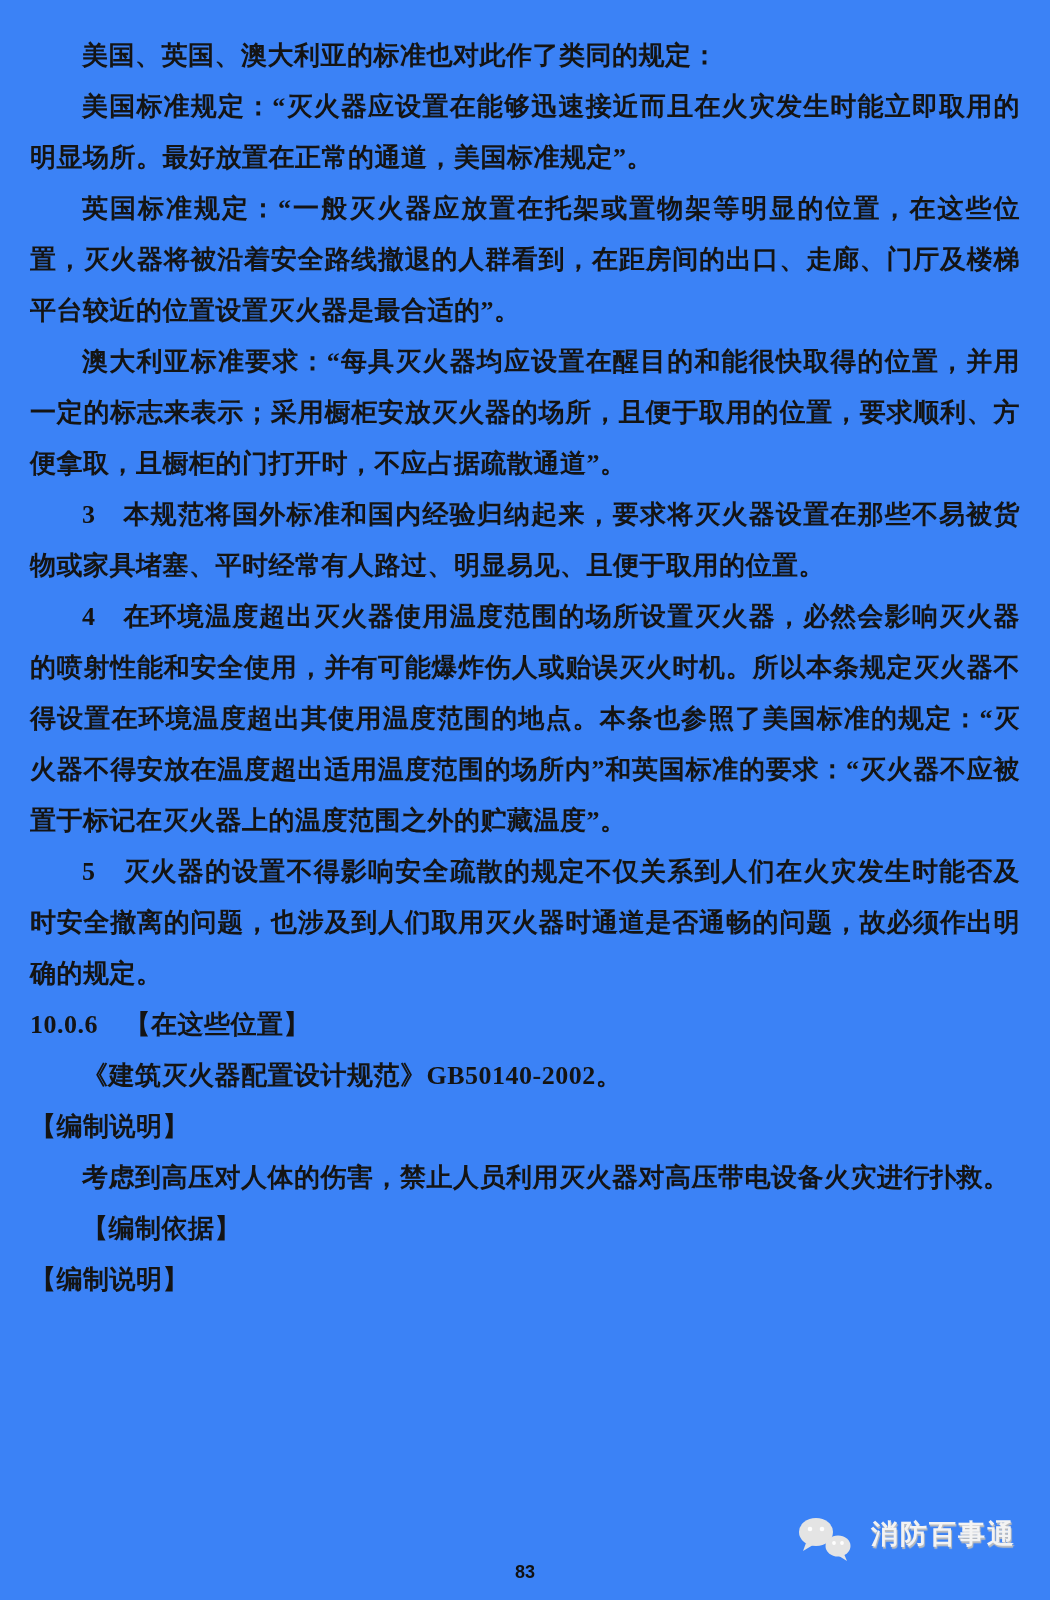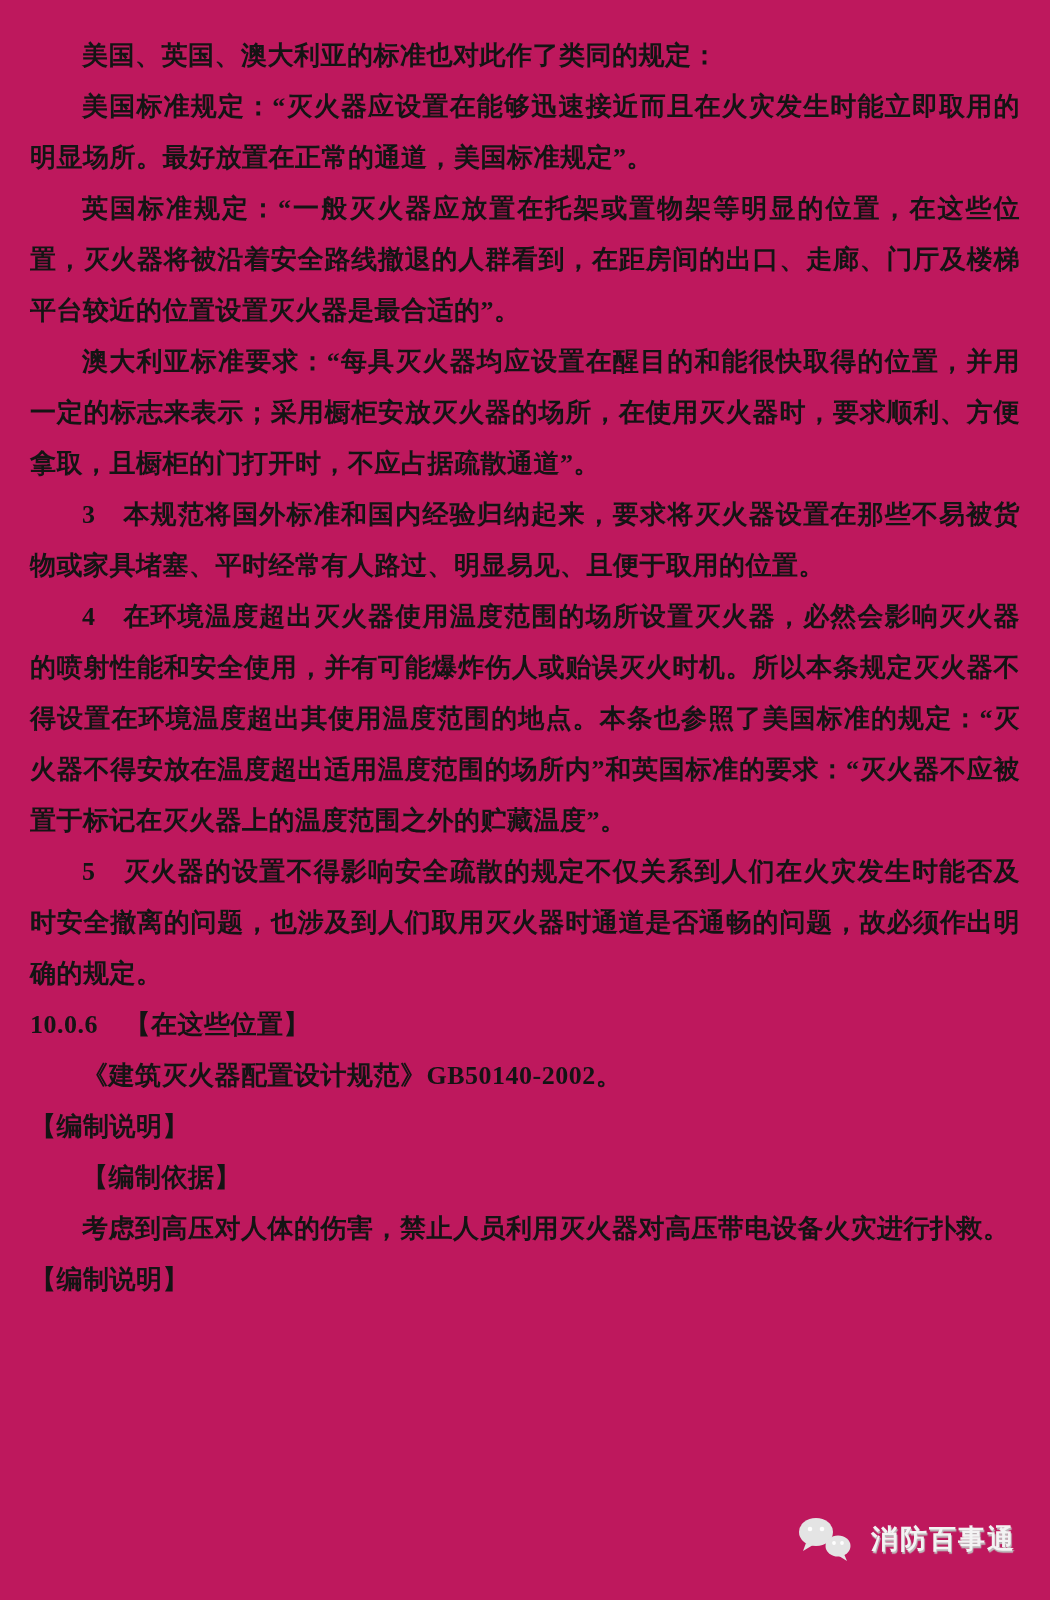--- a/index.html
+++ b/index.html
@@ -4,21 +4,21 @@
 <style>
   html, body {
     margin: 0;
     padding: 0;
     background: #ffffff;
   }
   .page {
     position: relative;
     width: 1050px;
     height: 1600px;
-    background: #be185d;
+    background: #3b82f6;
     overflow: hidden;
     font-family: "Liberation Serif", "DejaVu Serif", serif;
   }
   .content {
     padding: 30px 30px 0 30px;
     font-size: 26px;
     line-height: 51px;
     color: #141414;
     font-weight: 600;
     text-align: justify;
@@ -28,21 +28,21 @@
     margin: 0;
   }
   .para.indent {
     text-indent: 2em;
   }
   .watermark {
     position: absolute;
     top: 1516px;
     right: 34px;
     display: flex;
-    align-items: center;
+    align-items: flex-start;
     gap: 17px;
     user-select: none;
   }
   .watermark .wm-text {
     font-size: 27px;
     font-weight: 600;
     letter-spacing: 2px;
     color: #f3f3f3;
     text-shadow: 1px 2px 1px #bdbdbd;
     white-space: nowrap;
@@ -61,40 +61,41 @@
 </style>
 </head>
 <body>
 
 <div class="page">
 
   <div class="content">
     <p class="para indent">美国、英国、澳大利亚的标准也对此作了类同的规定：</p>
     <p class="para indent">美国标准规定：“灭火器应设置在能够迅速接近而且在火灾发生时能立即取用的明显场所。最好放置在正常的通道，美国标准规定”。</p>
     <p class="para indent">英国标准规定：“一般灭火器应放置在托架或置物架等明显的位置，在这些位置，灭火器将被沿着安全路线撤退的人群看到，在距房间的出口、走廊、门厅及楼梯平台较近的位置设置灭火器是最合适的”。</p>
-    <p class="para indent">澳大利亚标准要求：“每具灭火器均应设置在醒目的和能很快取得的位置，并用一定的标志来表示；采用橱柜安放灭火器的场所，在使用灭火器时，要求顺利、方便拿取，且橱柜的门打开时，不应占据疏散通道”。</p>
+    <p class="para indent">澳大利亚标准要求：“每具灭火器均应设置在醒目的和能很快取得的位置，并用一定的标志来表示；采用橱柜安放灭火器的场所，且便于取用的位置，要求顺利、方便拿取，且橱柜的门打开时，不应占据疏散通道”。</p>
     <p class="para indent">3　本规范将国外标准和国内经验归纳起来，要求将灭火器设置在那些不易被货物或家具堵塞、平时经常有人路过、明显易见、且便于取用的位置。</p>
     <p class="para indent">4　在环境温度超出灭火器使用温度范围的场所设置灭火器，必然会影响灭火器的喷射性能和安全使用，并有可能爆炸伤人或贻误灭火时机。所以本条规定灭火器不得设置在环境温度超出其使用温度范围的地点。本条也参照了美国标准的规定：“灭火器不得安放在温度超出适用温度范围的场所内”和英国标准的要求：“灭火器不应被置于标记在灭火器上的温度范围之外的贮藏温度”。</p>
     <p class="para indent">5　灭火器的设置不得影响安全疏散的规定不仅关系到人们在火灾发生时能否及时安全撤离的问题，也涉及到人们取用灭火器时通道是否通畅的问题，故必须作出明确的规定。</p>
     <p class="para">10.0.6　【在这些位置】</p>
     <p class="para indent">《建筑灭火器配置设计规范》GB50140-2002。</p>
     <p class="para">【编制说明】</p>
+    <p class="para indent">考虑到高压对人体的伤害，禁止人员利用灭火器对高压带电设备火灾进行扑救。</p>
     <p class="para indent">【编制依据】</p>
-    <p class="para indent">考虑到高压对人体的伤害，禁止人员利用灭火器对高压带电设备火灾进行扑救。</p>
     <p class="para">【编制说明】</p>
   </div>
 
   <div class="watermark">
     <svg width="58" height="46" viewBox="0 0 58 46" xmlns="http://www.w3.org/2000/svg">
       <ellipse cx="20" cy="16" rx="17" ry="14" fill="#e4e4e4"></ellipse>
       <path d="M10 27 L7 35 L17 29 Z" fill="#e4e4e4"></path>
       <circle cx="14" cy="13" r="2.3" fill="#fefefe"></circle>
       <circle cx="26" cy="13" r="2.3" fill="#fefefe"></circle>
       <ellipse cx="42" cy="30" rx="12.5" ry="10.5" fill="#e4e4e4"></ellipse>
       <path d="M48 38 L51 45 L43 40 Z" fill="#e4e4e4"></path>
       <circle cx="38" cy="27" r="1.9" fill="#fefefe"></circle>
       <circle cx="46" cy="27" r="1.9" fill="#fefefe"></circle>
     </svg>
     <span class="wm-text">消防百事通</span>
   </div>
 
+  <div class="page-number">83</div>
 
 </div>
 
 </body></html>

